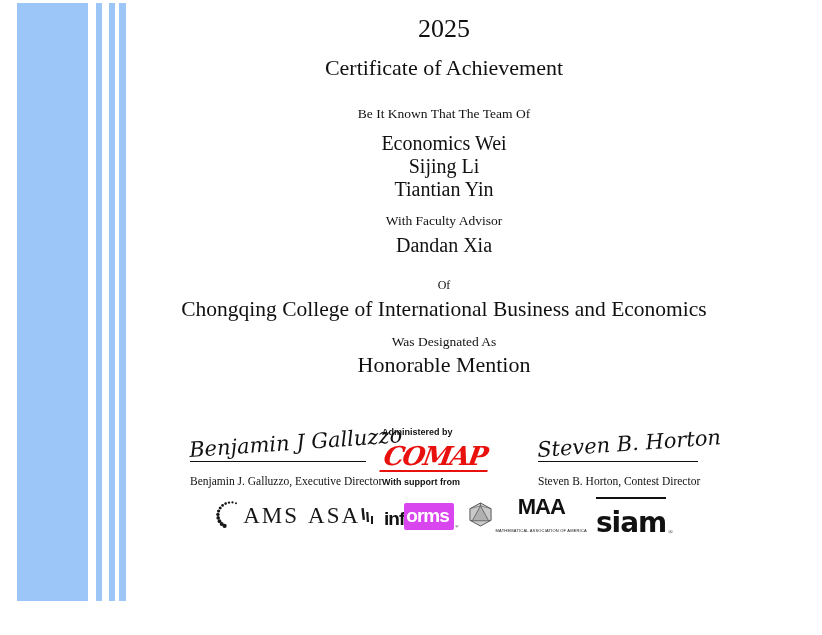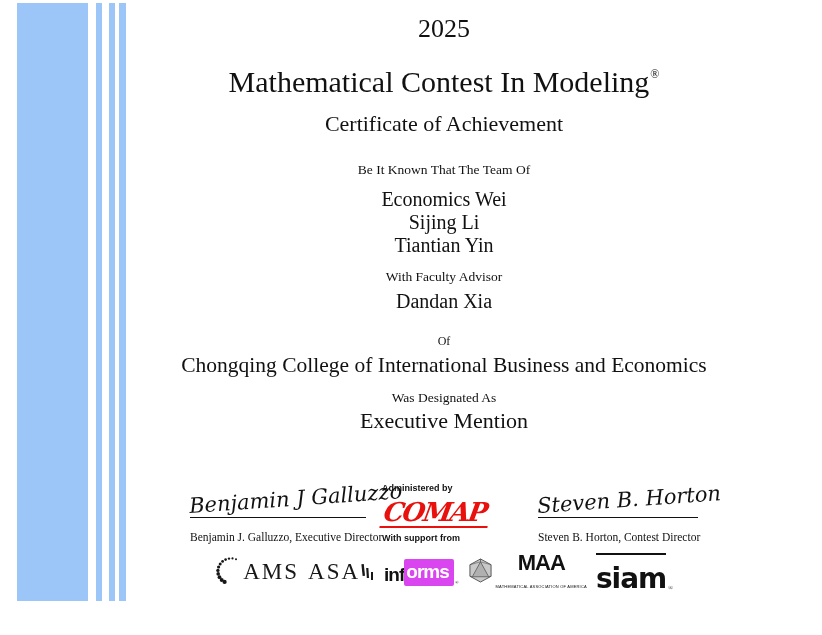--- a/index.html
+++ b/index.html
@@ -151,38 +151,37 @@
 
   <div class="band band-main"></div>
   <div class="band s1"></div>
   <div class="band s2"></div>
   <div class="band s3"></div>
 
   <div class="content">
 
     <div class="year">2025</div>
 
-    <div class="title"><span>Mathematical Contest In Modeling</span><sup class="reg">®</sup></div>
 
     <div class="subtitle">Certificate of Achievement</div>
 
     <div class="intro">Be It Known That The Team Of</div>
 
     <div class="member member-first">Economics Wei</div>
     <div class="member">Sijing Li</div>
     <div class="member">Tiantian Yin</div>
 
     <div class="small-label advisor-label">With Faculty Advisor</div>
     <div class="advisor-name">Dandan Xia</div>
 
     <div class="of-label">Of</div>
     <div class="institution">Chongqing College of International Business and Economics</div>
 
     <div class="small-label designated">Was Designated As</div>
-    <div class="award">Executive Mention</div>
+    <div class="award">Honorable Mention</div>
 
     <div class="sig-row">
 
       <div class="sig-block">
         <div class="sig-script">Benjamin J Galluzzo</div>
         <div class="sig-line"></div>
         <div class="sig-caption">Benjamin J. Galluzzo, Executive Director</div>
       </div>
 
       <div class="comap-block">

